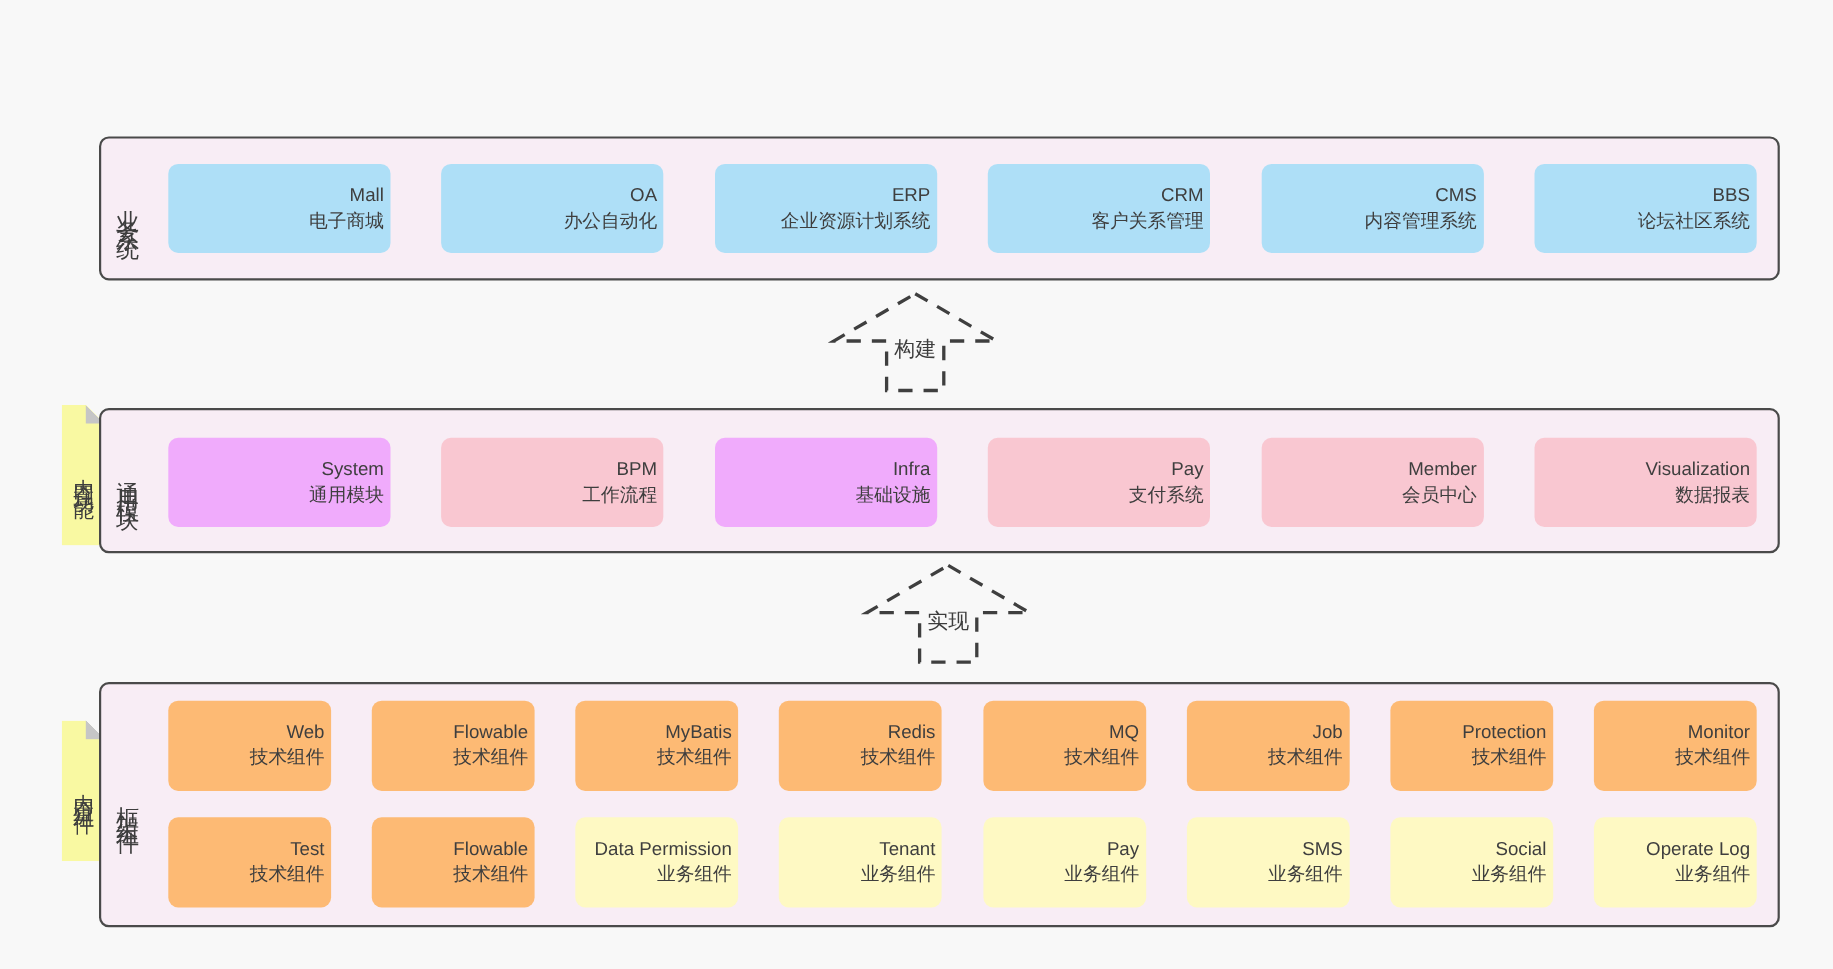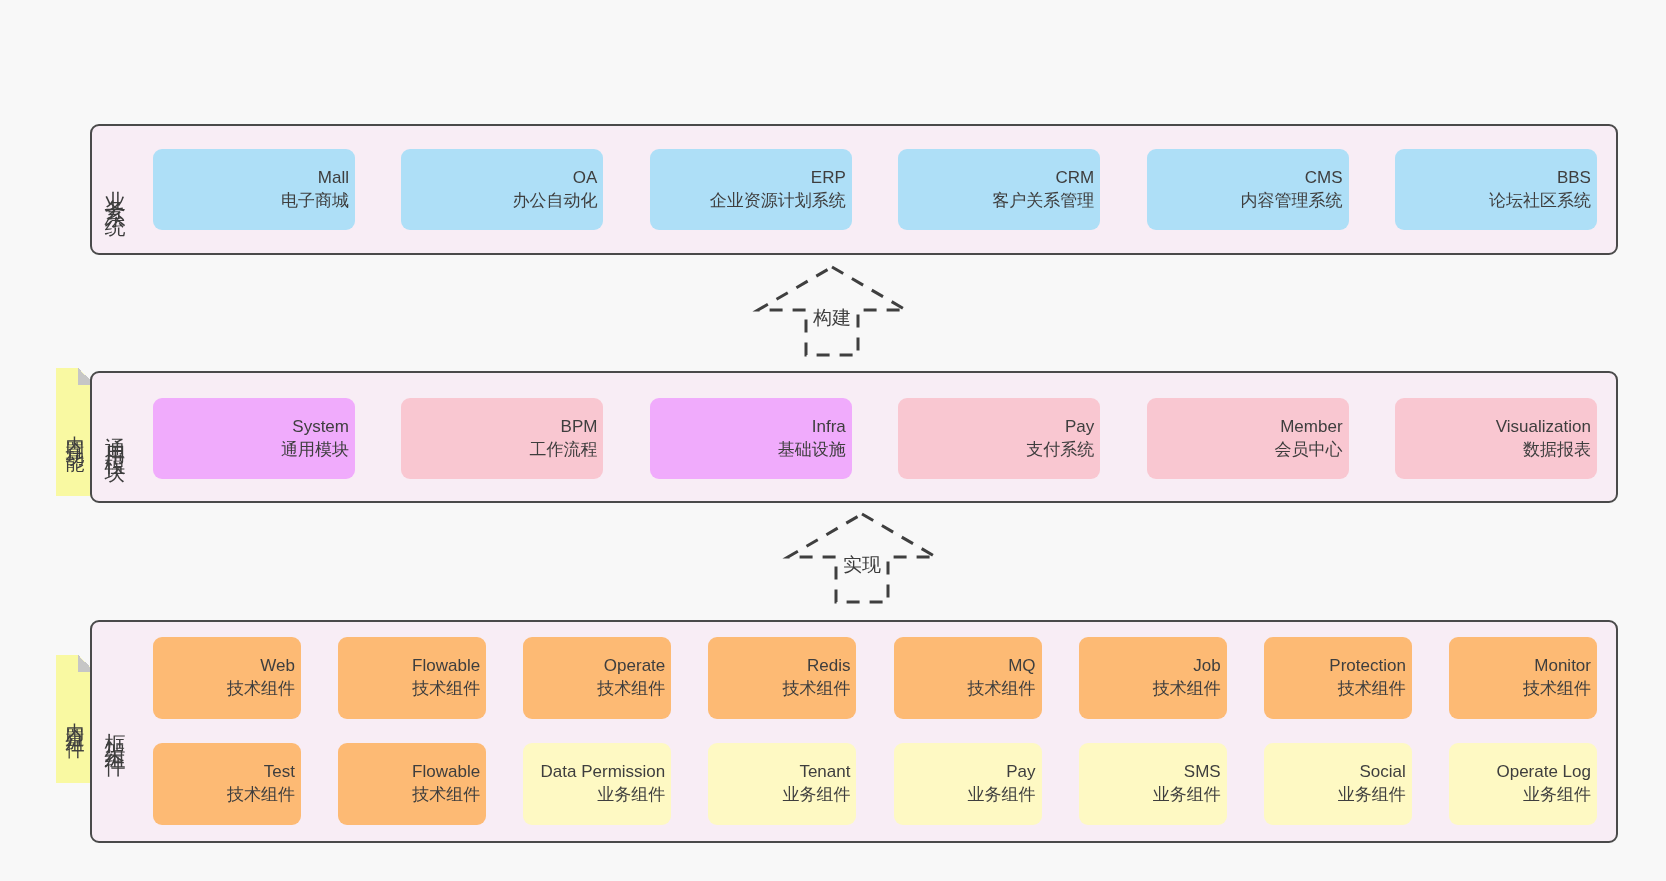--- a/index.html
+++ b/index.html
@@ -172,21 +172,21 @@
     <div class="row row1">
       <div class="box box-small green">
         <span>Web</span>
         <span>技术组件</span>
       </div>
       <div class="box box-small green">
         <span>Flowable</span>
         <span>技术组件</span>
       </div>
       <div class="box box-small green">
-        <span>Operate</span>
+        <span>MyBatis</span>
         <span>技术组件</span>
       </div>
       <div class="box box-small green">
         <span>Redis</span>
         <span>技术组件</span>
       </div>
       <div class="box box-small green">
         <span>MQ</span>
         <span>技术组件</span>
       </div>

